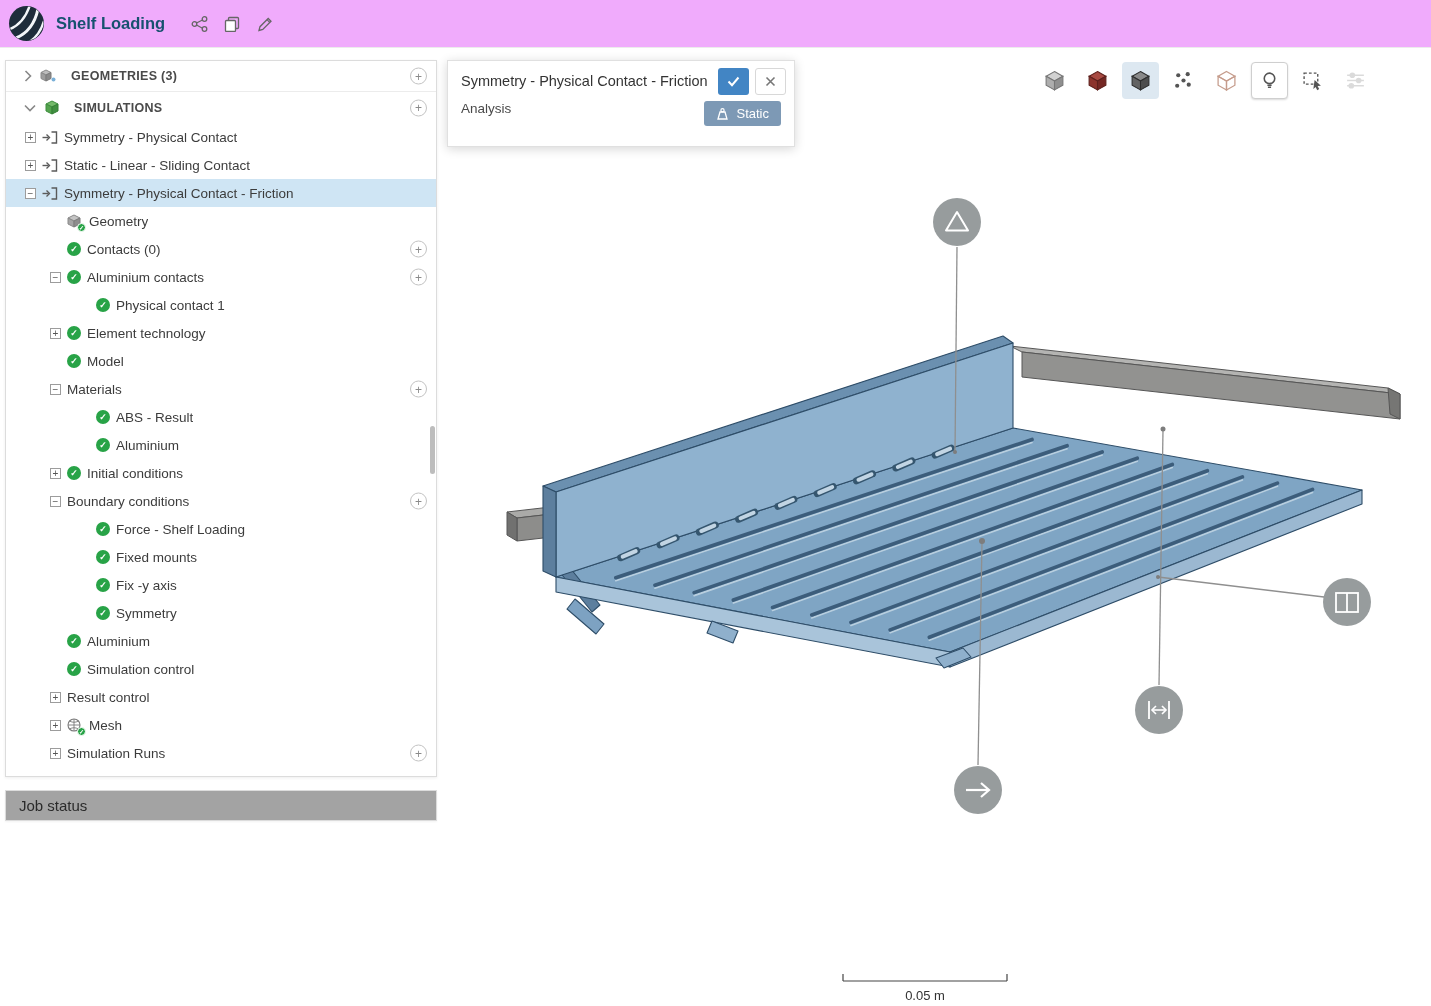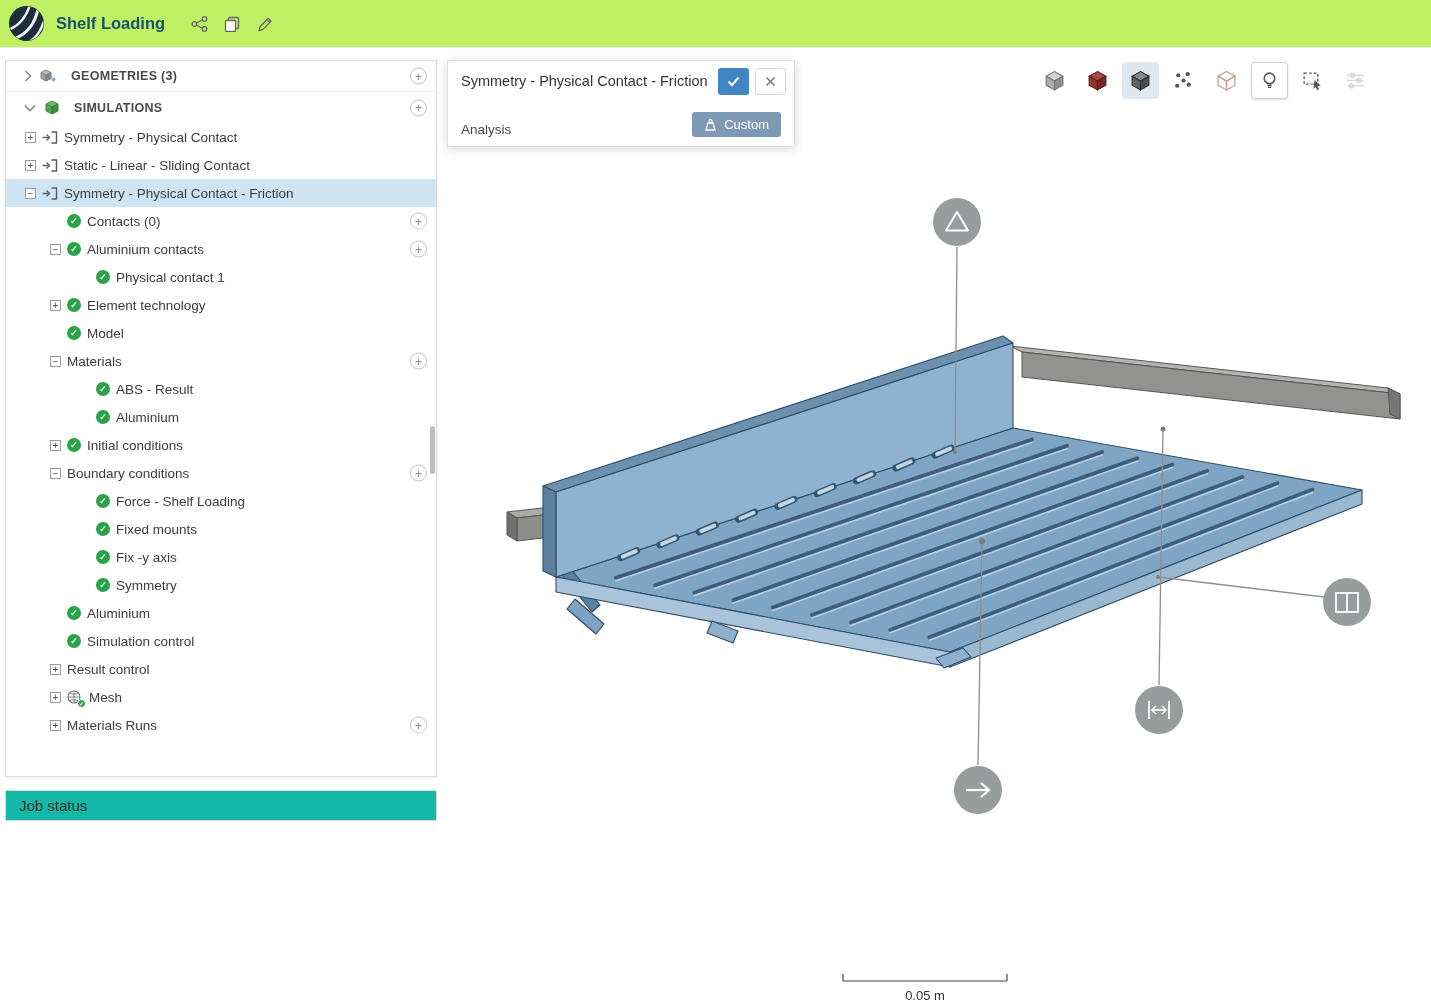--- a/index.html
+++ b/index.html
@@ -1,20 +1,20 @@
 <!DOCTYPE html>
 <html><head>
 <meta charset="utf-8">
 <style>
   *{margin:0;padding:0;box-sizing:border-box}
   html,body{width:1431px;height:1006px;background:#fff;overflow:hidden;position:relative;
     font-family:"Liberation Sans",sans-serif;-webkit-font-smoothing:antialiased}
 
   
-  .topbar{position:absolute;left:0;top:0;width:1431px;height:48px;background:#bef264;
+  .topbar{position:absolute;left:0;top:0;width:1431px;height:48px;background:#f0abfc;
     border-bottom:1px solid #ececec;display:flex;align-items:center;padding-left:8px;z-index:6}
   .logo{width:37px;height:37px;flex:none;display:flex}
   .app-title{margin-left:11px;font-size:16.5px;font-weight:bold;color:#17516f}
   .tb-icons{display:flex;gap:13px;margin-left:24px;align-items:center}
   .tb-icon{width:20px;height:20px;display:flex;align-items:center;justify-content:center;cursor:pointer}
 
   
   .tree-card{position:absolute;left:5px;top:60px;width:432px;height:717px;background:#fff;
     border:1px solid #dcdcdc;box-shadow:0 1px 3px rgba(0,0,0,.07);z-index:5}
   .tree-head{height:31px;display:flex;align-items:center;padding:0 10px 0 18px;gap:8px;position:relative}
@@ -31,34 +31,34 @@
   .geoicon{position:relative;width:15px;height:15px;margin-right:7px;flex:none}
   .minichk{position:absolute;right:-4px;bottom:-3px;width:9px;height:9px;border-radius:50%;background:#28a347;
     color:#fff;font-size:6px;font-weight:bold;display:flex;align-items:center;justify-content:center;border:1px solid #fff}
   .tlabel{white-space:nowrap;overflow:hidden}
   .addbtn{position:absolute;right:9px;top:50%;transform:translateY(-50%);width:17px;height:17px;
     border:1px solid #c3c3c3;border-radius:50%;color:#8a8a8a;font-size:12px;background:#fff;
     display:flex;align-items:center;justify-content:center;cursor:pointer}
   .scroll-thumb{position:absolute;right:1px;top:365px;width:5px;height:48px;background:#bdbdbd;border-radius:3px}
 
   
-  .job-card{position:absolute;left:5px;top:790px;width:432px;height:31px;background:#14b8a6;border:1px solid #dcdcdc;
+  .job-card{position:absolute;left:5px;top:790px;width:432px;height:31px;background:#a3a3a3;border:1px solid #dcdcdc;
     box-shadow:0 1px 2px rgba(0,0,0,.05);display:flex;align-items:center;padding-left:13px;
     font-size:15px;color:#2b2b2b;z-index:5}
 
   
   .dialog{position:absolute;left:447px;top:60px;width:348px;background:#fff;border:1px solid #e0e0e0;
     box-shadow:0 2px 10px rgba(0,0,0,.16);z-index:7;padding-bottom:9px}
   .dlg-head{height:40px;display:flex;align-items:center;padding:0 8px 0 13px;gap:6px}
   .dlg-title{flex:1;font-size:14.5px;color:#333;white-space:nowrap;overflow:hidden}
   .btn-check{width:31px;height:27px;background:#4285c4;border-radius:3px;color:#fff;flex:none;
     display:flex;align-items:center;justify-content:center;font-size:13px;cursor:pointer}
   .btn-close{width:31px;height:27px;background:#fff;border:1px solid #d8d8d8;border-radius:3px;color:#777;flex:none;
     display:flex;align-items:center;justify-content:center;font-size:13px;cursor:pointer}
-  .dlg-row{height:36px;display:flex;align-items:flex-end;justify-content:space-between;padding:0 13px}
+  .dlg-row{height:36px;display:flex;align-items:flex-start;justify-content:space-between;padding:0 13px}
   .dlg-label{font-size:13.5px;color:#4a4a4a}
   .static-btn{display:flex;align-items:center;gap:7px;background:#7d99b5;color:#fff;border-radius:3px;
     padding:5px 12px;font-size:13px;cursor:pointer}
   .toggle{width:32px;height:13px;border-radius:7px;background:#c9c9c9;position:relative;cursor:pointer;margin-right:4px}
   .toggle.on{background:#8fb9d9}
   .toggle .knob{position:absolute;left:-2px;top:-3px;width:19px;height:19px;border-radius:50%;background:#9e9e9e;
     box-shadow:0 1px 2px rgba(0,0,0,.35)}
   .toggle.on .knob{left:auto;right:-2px;background:#2277bb}
 
   
@@ -290,20 +290,29 @@
           <svg width="16" height="13" viewBox="0 0 16 13">
             <path d="M0.5 6.5h6" stroke="#5a5a5a" stroke-width="1.4" fill="none"></path>
             <path d="M4.5 3.5l3 3-3 3" stroke="#5a5a5a" stroke-width="1.4" fill="none"></path>
             <path d="M9.5 1h5v11h-5" stroke="#5a5a5a" stroke-width="1.4" fill="none"></path>
           </svg>
         </span>
         <span class="tlabel">Symmetry - Physical Contact - Friction</span>
       </div>
       <div class="trow" style="padding-left: 44px;">
         <span class="exp-spacer"></span>
+        <span class="geoicon"><svg width="14" height="14" viewBox="0 0 14 14">
+            <polygon points="7,1 13,4 7,7 1,4" fill="#c4c4c4" stroke="#8a8a8a"></polygon>
+            <polygon points="1,4 7,7 7,13 1,10" fill="#a5a5a5" stroke="#8a8a8a"></polygon>
+            <polygon points="13,4 7,7 7,13 13,10" fill="#8e8e8e" stroke="#7d7d7d"></polygon>
+          </svg><span class="minichk">✓</span></span>
+        <span class="tlabel">Geometry</span>
+      </div>
+      <div class="trow" style="padding-left: 44px;">
+        <span class="exp-spacer"></span>
         <span class="chk">✓</span>
         <span class="tlabel">Contacts (0)</span>
         <span class="addbtn">+</span>
       </div>
       <div class="trow" style="padding-left: 44px;">
         <span class="exp">−</span>
         <span class="chk">✓</span>
         <span class="tlabel">Aluminium contacts</span>
         <span class="addbtn">+</span>
       </div>
@@ -377,21 +386,21 @@
       <div class="trow" style="padding-left: 44px;">
         <span class="exp">+</span>
         <span class="geoicon"><svg width="14" height="14" viewBox="0 0 14 14">
             <circle cx="7" cy="7" r="6" fill="none" stroke="#7a7a7a" stroke-width="1.1"></circle>
             <path d="M1 7h12M7 1v12M2.8 3.2c2.8 1.4 5.6 1.4 8.4 0M2.8 10.8c2.8-1.4 5.6-1.4 8.4 0" fill="none" stroke="#7a7a7a" stroke-width="0.9"></path>
           </svg><span class="minichk">✓</span></span>
         <span class="tlabel">Mesh</span>
       </div>
       <div class="trow" style="padding-left: 44px;">
         <span class="exp">+</span>
-        <span class="tlabel">Materials Runs</span>
+        <span class="tlabel">Simulation Runs</span>
         <span class="addbtn">+</span>
       </div>
     </div>
   <div class="scroll-thumb"></div>
 </div>
 
 <div class="job-card">
   <span>Job status</span>
 </div>
 
@@ -411,21 +420,21 @@
   </div>
   <div class="dlg-row">
     <span class="dlg-label">Analysis</span>
     <span class="static-btn">
       <span style="display:flex">
         <svg width="13" height="12" viewBox="0 0 13 12">
             <path d="M4 4h5l2 7H2z" fill="none" stroke="#fff" stroke-width="1.3"></path>
             <circle cx="6.5" cy="2.3" r="1.6" fill="none" stroke="#fff" stroke-width="1.2"></circle>
           </svg>
       </span>
-      <span>Custom</span>
+      <span>Static</span>
     </span>
   </div>
 </div>
 
 <div class="vtoolbar">
     <div class="vt-btn ">
       <span class="vt-glyph">
         <svg width="21" height="21" viewBox="0 0 20 20">
           <polygon points="10,1.5 18,6 10,10.5 2,6" fill="#d2d2d2" stroke="#767676"></polygon>
           <polygon points="2,6 10,10.5 10,19 2,14.5" fill="#adadad" stroke="#767676"></polygon>

